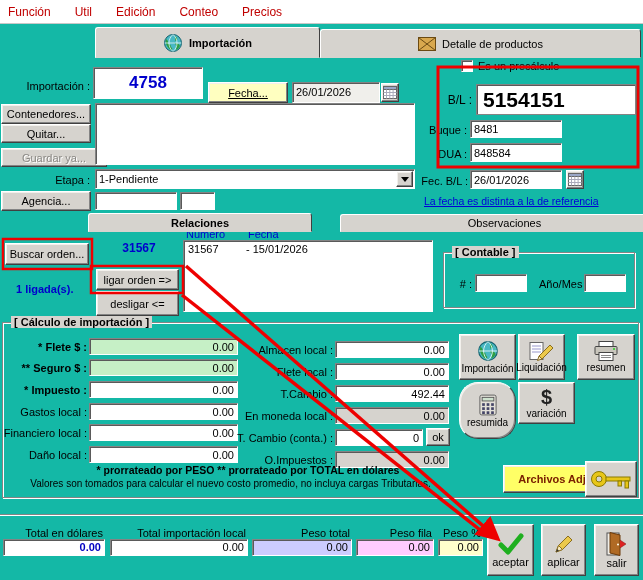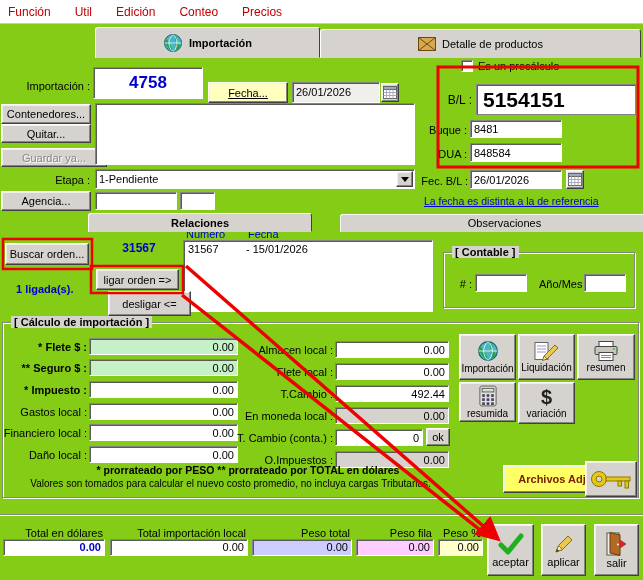--- a/index.html
+++ b/index.html
@@ -1,17 +1,17 @@
 <!DOCTYPE html>
 <html><head>
 <meta charset="utf-8">
 <style>
   * { margin:0; padding:0; box-sizing:border-box; }
   body { background:#9a9a9a; font-family:"Liberation Sans", sans-serif; font-size:11px; color:#000; }
-  .window { position:relative; width:643px; height:580px; background:#84cc16; overflow:hidden;padding-left:23px; }
+  .window { position:relative; width:643px; height:580px; background:#14b8a6; overflow:hidden;padding-left:23px; }
   .abs { position:absolute; }
   .rlbl { position:absolute; white-space:nowrap; transform:translateX(-100%); line-height:13px; }
   .lbl { position:absolute; white-space:nowrap; line-height:13px; }
   .sunken { background:#fff; border:1px solid; border-color:#848484 #fff #fff #848484; box-shadow: inset 1px 1px 0 #5a5a5a; }
   .raised { background:#d6d3ce; border:1px solid; border-color:#fff #404040 #404040 #fff; box-shadow: inset -1px -1px 0 #848484, inset 1px 1px 0 #f2f0ec; }
   .btn { display:flex; align-items:center; justify-content:center; cursor:default; white-space:nowrap; }
   .field { font-family:"Liberation Sans", sans-serif; font-size:11px; padding:1px 3px; outline:none; }
   .num { text-align:right; }
   .groupbox { position:absolute; border:1px solid #848484; box-shadow: inset 1px 1px 0 #fff, 1px 1px 0 #fff; }
   .gb-title { position:absolute; top:-7px; left:8px; background:#d6d3ce; padding:0 3px; font-weight:bold; white-space:nowrap; }
@@ -156,21 +156,21 @@
   <div class="abs sunken" style="left:183px;top:240px;width:250px;height:72px;">
     <div style="display:flex;padding:2px 4px;">
       <span style="width:58px;">31567</span>
       <span>- 15/01/2026</span>
     </div>
   </div>
   <div class="lbl" style="left:16px;top:283px;color:#0000cc;font-weight:bold;">1 ligada(s).</div>
   <div class="abs raised btn" style="left:96px;top:269px;width:83px;height:21px;">
       <span>ligar orden =&gt;</span>
     </div>
-  <div class="abs raised btn" style="left:96px;top:291px;width:83px;height:25px;margin-left:12px;">
+  <div class="abs raised btn" style="left:96px;top:291px;width:83px;height:25px;">
       <span>desligar &lt;=</span>
     </div>
 
   <div class="groupbox" style="left:443px;top:252px;width:192px;height:56px;">
     <span class="gb-title">[ Contable ]</span>
     <div class="rlbl" style="left:28px;top:25px;"># :</div>
     <input class="abs field sunken" style="left: 31px; top: 21px; width: 52px; height: 18px;">
     <div class="lbl" style="left:95px;top:25px;">Año/Mes</div>
     <input class="abs field sunken" style="left: 140px; top: 21px; width: 42px; height: 18px;">
   </div>
@@ -211,21 +211,21 @@
       <span style="display:flex;">
         <svg width="22" height="22" viewBox="0 0 20 20">
             <circle cx="10" cy="10" r="8.5" fill="#49b8c4" stroke="#14626e"></circle>
             <path d="M3,6 Q6,8 5,11 Q8,11 8,14 Q10,15 9,17 L7,16.5 Q3.5,14 2.6,9 Z" fill="#2f9e43"></path>
             <path d="M12,3 Q15,5 14,7 Q11,8 12,10 Q16,10 17,13 Q15.5,16 13,17 Q14,12 12,11 Z" fill="#2f9e43"></path>
             <path d="M1.5,10 h17 M10,1.5 a11,11 0 0 1 0,17 M10,1.5 a11,11 0 0 0 0,17" stroke="#e6f7fa" stroke-width="0.8" fill="none"></path>
           </svg>
       </span>
       <span>Importación</span>
     </div>
-    <div class="abs raised btn iconbtn" style="left:515px;top:11px;width:57px;height:46px;">
+    <div class="abs raised btn iconbtn" style="left:515px;top:11px;width:47px;height:46px;">
       <span style="display:flex;">
         <svg width="26" height="20" viewBox="0 0 26 20">
             <rect x="1" y="1.5" width="13" height="17" fill="#fff" stroke="#666"></rect>
             <g stroke="#99c">
               <line x1="3" y1="5" x2="12" y2="5"></line>
               <line x1="3" y1="8" x2="12" y2="8"></line>
               <line x1="3" y1="11" x2="12" y2="11"></line>
             </g>
             <polygon points="10,15 21,4 24,7 13,18" fill="#ecc94b" stroke="#8a6d1f"></polygon>
             <polygon points="10,15 13,18 8.5,19.5" fill="#f7e9c0" stroke="#8a6d1f"></polygon>
@@ -239,21 +239,21 @@
             <rect x="6" y="0.5" width="14" height="5" fill="#fff" stroke="#444"></rect>
             <rect x="2" y="5.5" width="22" height="8" rx="1" fill="#c9c6bd" stroke="#444"></rect>
             <rect x="6" y="11.5" width="14" height="8" fill="#fff" stroke="#444"></rect>
             <line x1="8" y1="14.5" x2="18" y2="14.5" stroke="#888"></line>
             <line x1="8" y1="16.5" x2="18" y2="16.5" stroke="#888"></line>
             <circle cx="21" cy="8" r="1" fill="#2c2"></circle>
           </svg>
       </span>
       <span>resumen</span>
     </div>
-    <div class="abs raised btn iconbtn" style="left:456px;top:59px;width:57px;height:40px;">
+    <div class="abs raised btn iconbtn" style="left:456px;top:59px;width:57px;height:57px;border-radius:19px;">
       <span style="display:flex;">
         <svg width="18" height="22" viewBox="0 0 20 24">
             <rect x="1" y="1" width="18" height="22" rx="2" fill="#e3e0d8" stroke="#555"></rect>
             <rect x="3.5" y="3.5" width="13" height="4" fill="#cfe3cf" stroke="#555"></rect>
             <g fill="#446">
               <rect x="3.5" y="10" width="3" height="3"></rect>
               <rect x="8.5" y="10" width="3" height="3"></rect>
               <rect x="13.5" y="10" width="3" height="3"></rect>
               <rect x="3.5" y="14.5" width="3" height="3"></rect>
               <rect x="8.5" y="14.5" width="3" height="3"></rect>

